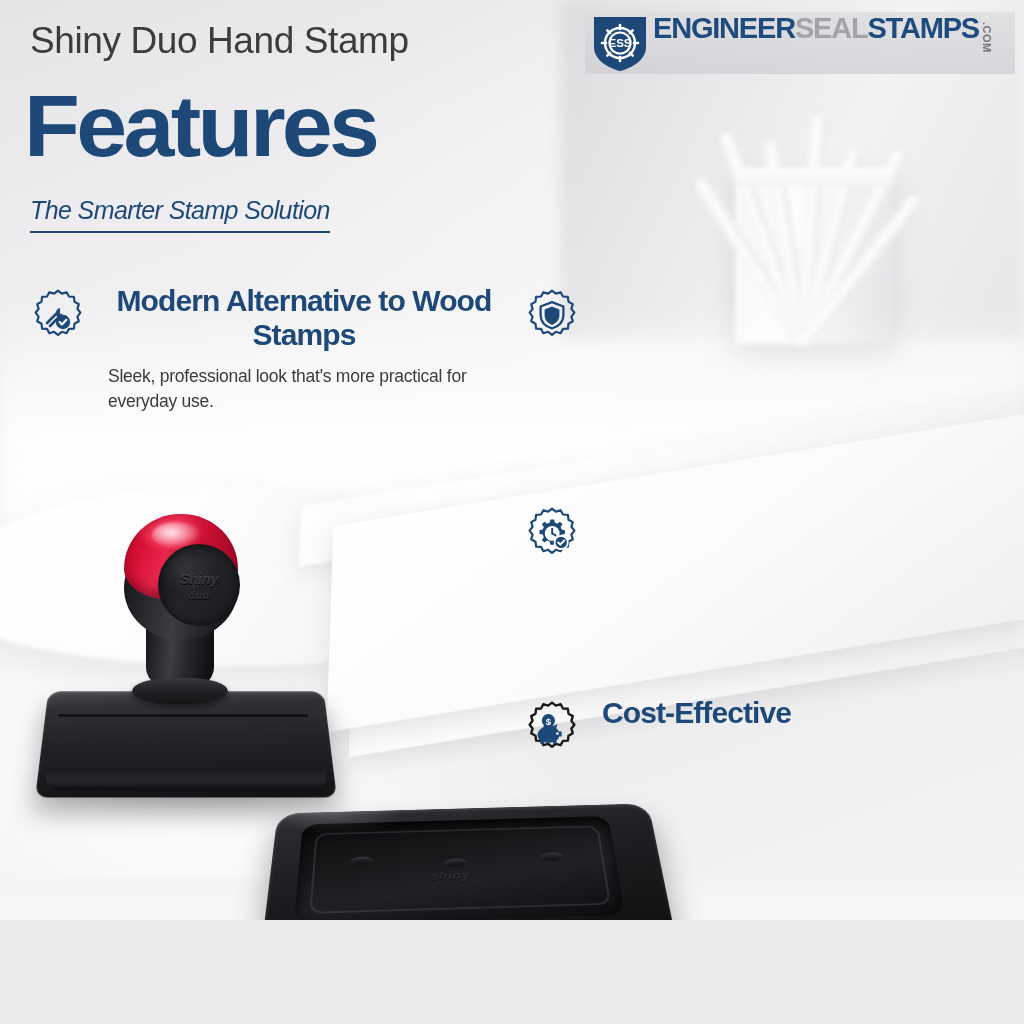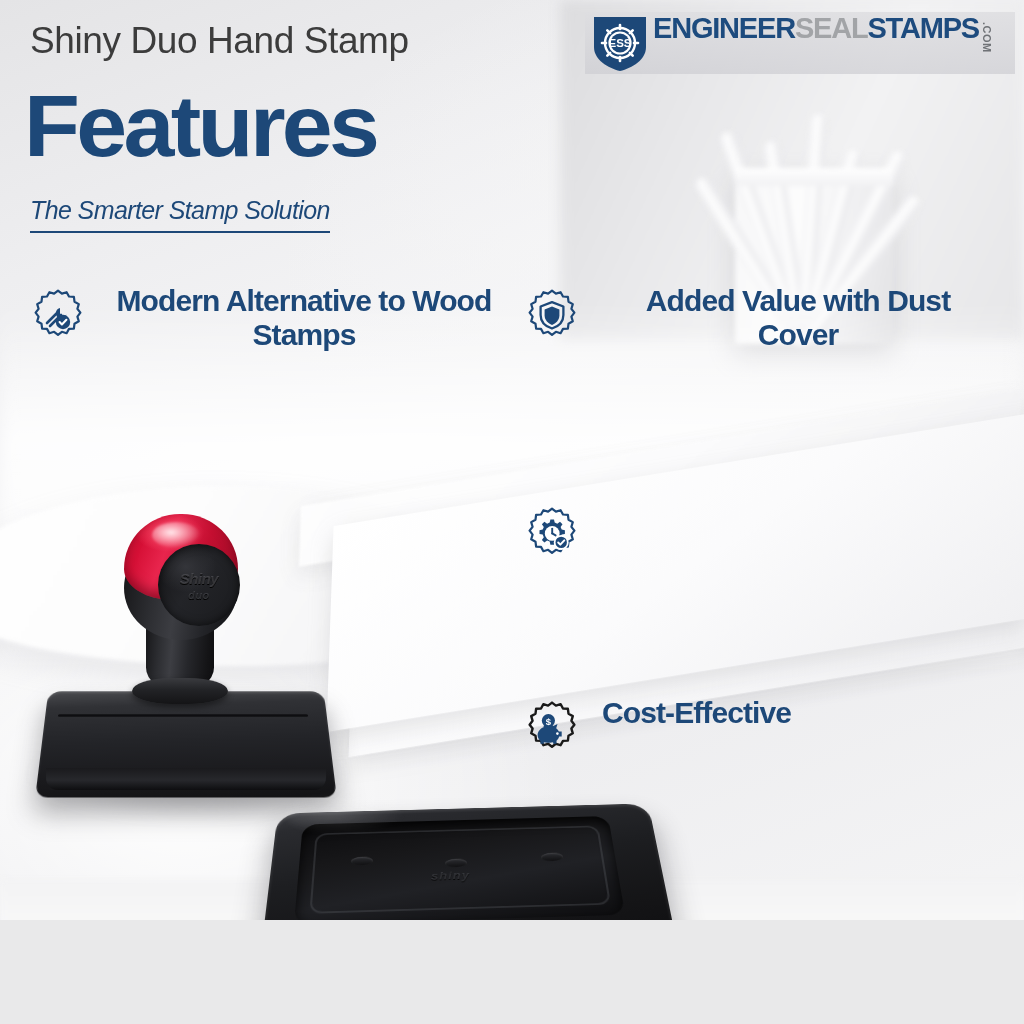--- a/index.html
+++ b/index.html
@@ -381,31 +381,31 @@
       <g stroke="#1d4878" stroke-width="2.6" stroke-linecap="round">
         <line x1="17" y1="35" x2="28" y2="24"></line>
         <line x1="20" y1="38" x2="31" y2="27"></line>
       </g>
       <path d="M30 20 a5.4 5.4 0 1 0 6.6 6.6 l-3.1 3.1 -3.5-3.5 Z" fill="#1d4878"></path>
       <circle cx="33" cy="34" r="7.2" fill="#1d4878"></circle>
       <path d="M29.6 34.1 l2.3 2.3 4.5-4.6" fill="none" stroke="#ffffff" stroke-width="2.1" stroke-linecap="round" stroke-linejoin="round"></path>
     </svg>
     <div class="ftext">
       <div class="fhead">Modern Alternative to Wood Stamps</div>
+      <div class="fbody">Sleek, professional look that's more practical for everyday use.</div>
     </div>
   </div>
 
   <div class="feature" id="feat-1">
     <svg class="ficon" viewBox="0 0 56 56">
       <path d="M28 2.6 l3.9 3.0 4.7-1.4 2.4 4.3 4.9 0.3 0.6 4.9 4.3 2.4 -1.4 4.7 3.0 3.9 -3.0 3.9 1.4 4.7 -4.3 2.4 -0.6 4.9 -4.9 0.3 -2.4 4.3 -4.7-1.4 -3.9 3.0 -3.9-3.0 -4.7 1.4 -2.4-4.3 -4.9-0.3 -0.6-4.9 -4.3-2.4 1.4-4.7 -3.0-3.9 3.0-3.9 -1.4-4.7 4.3-2.4 0.6-4.9 4.9-0.3 2.4-4.3 4.7 1.4 Z" fill="none" stroke="#1d4878" stroke-width="2.2" stroke-linejoin="round"></path>
       <path d="M28 14.2 l11.4 4.3 v8.4 c0 7.1 -5.4 11.6 -11.4 13.6 -6.0-2.0 -11.4-6.5 -11.4-13.6 v-8.4 Z" fill="none" stroke="#1d4878" stroke-width="2.3" stroke-linejoin="round"></path>
       <path d="M28 18.6 l7.4 2.8 v5.9 c0 5.0 -3.6 8.2 -7.4 9.7 -3.8-1.5 -7.4-4.7 -7.4-9.7 v-5.9 Z" fill="#1d4878"></path>
     </svg>
     <div class="ftext">
-      <div class="fhead">Added Value with Dust Cover</div>
     </div>
   </div>
 
   <div class="feature" id="feat-2">
     <svg class="ficon" viewBox="0 0 56 56">
       <path d="M28 2.6 l3.9 3.0 4.7-1.4 2.4 4.3 4.9 0.3 0.6 4.9 4.3 2.4 -1.4 4.7 3.0 3.9 -3.0 3.9 1.4 4.7 -4.3 2.4 -0.6 4.9 -4.9 0.3 -2.4 4.3 -4.7-1.4 -3.9 3.0 -3.9-3.0 -4.7 1.4 -2.4-4.3 -4.9-0.3 -0.6-4.9 -4.3-2.4 1.4-4.7 -3.0-3.9 3.0-3.9 -1.4-4.7 4.3-2.4 0.6-4.9 4.9-0.3 2.4-4.3 4.7 1.4 Z" fill="none" stroke="#1d4878" stroke-width="2.2" stroke-linejoin="round"></path>
       <g fill="#1d4878">
         <path d="M26.4 13.4 h3.6 l0.7 3.2 2.6 1.1 2.7-1.9 2.5 2.5 -1.9 2.7 1.1 2.6 3.2 0.7 v3.6 l-3.2 0.7 -1.1 2.6 1.9 2.7 -2.5 2.5 -2.7-1.9 -2.6 1.1 -0.7 3.2 h-3.6 l-0.7-3.2 -2.6-1.1 -2.7 1.9 -2.5-2.5 1.9-2.7 -1.1-2.6 -3.2-0.7 v-3.6 l3.2-0.7 1.1-2.6 -1.9-2.7 2.5-2.5 2.7 1.9 2.6-1.1 Z"></path>
       </g>
       <circle cx="28.2" cy="27.4" r="7.4" fill="#ffffff"></circle>

